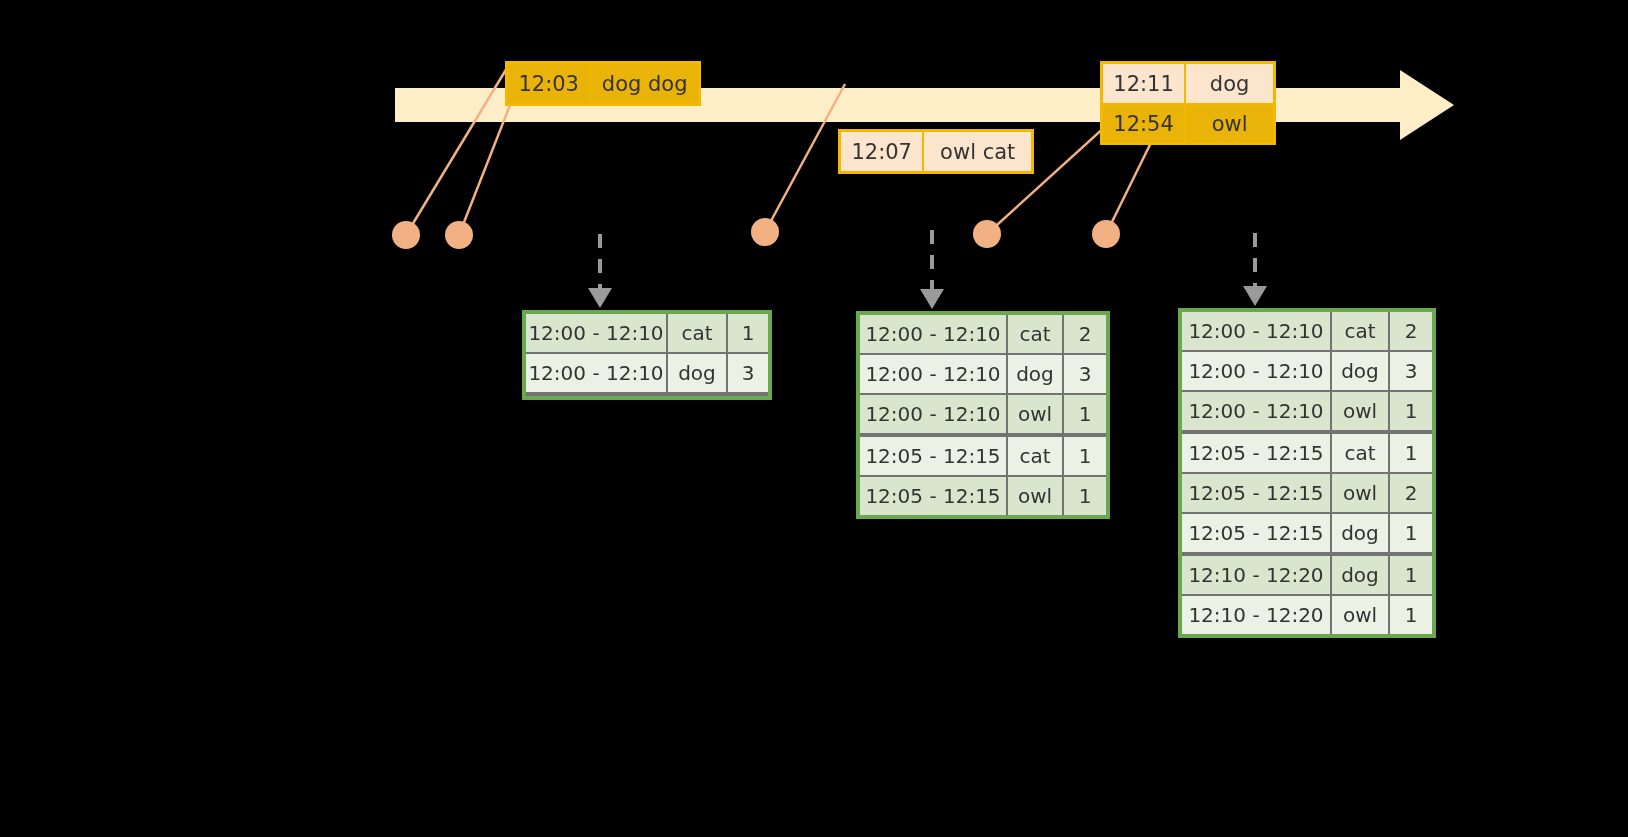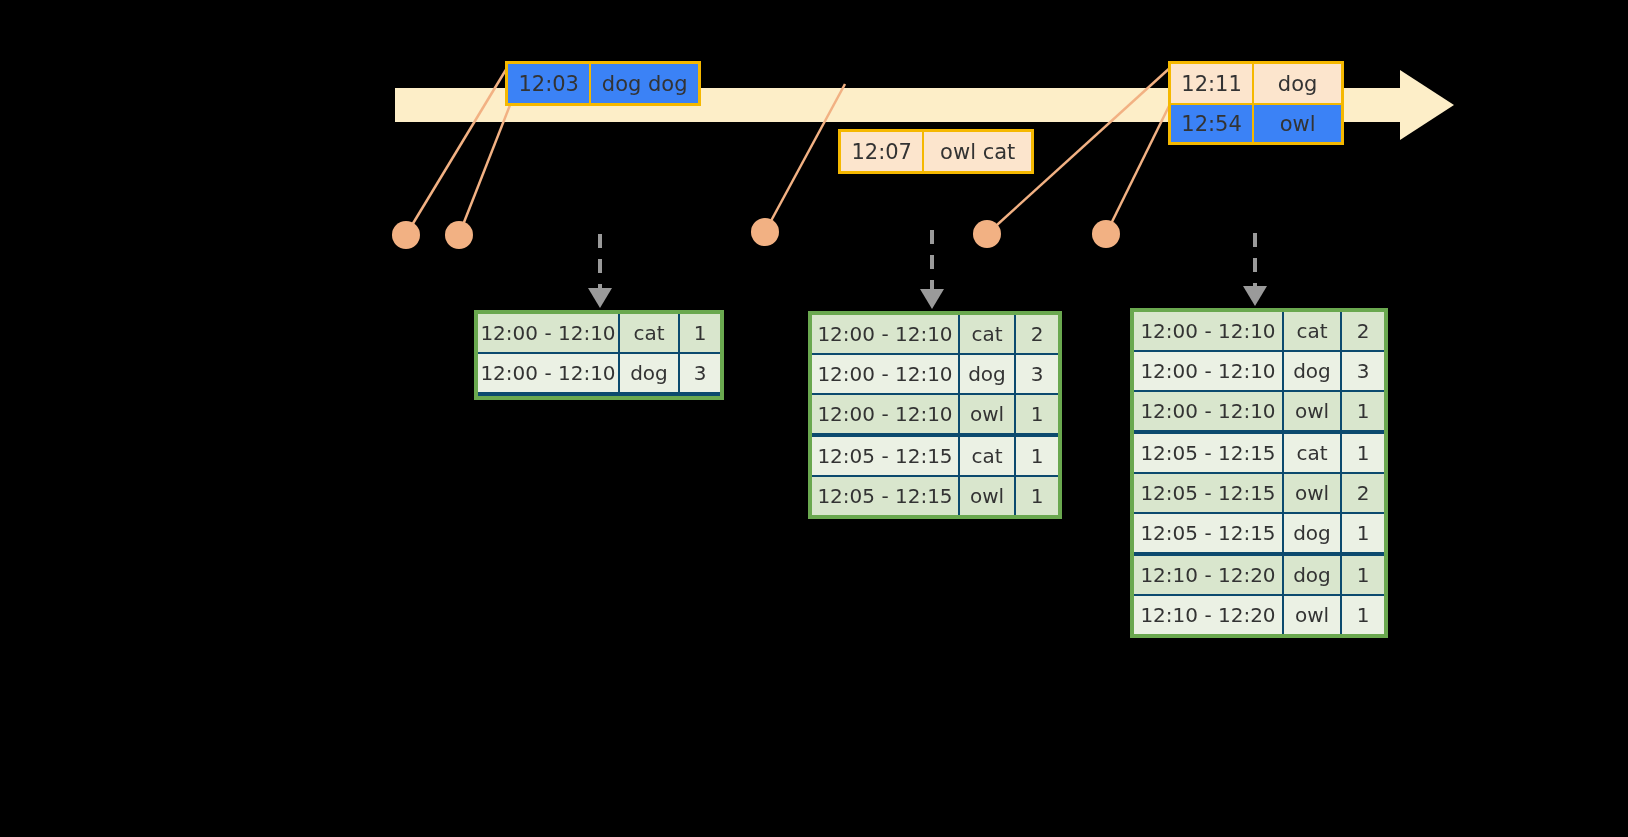--- a/index.html
+++ b/index.html
@@ -57,49 +57,50 @@
   .event-row.shade .ev-val {
     background: #fce5cd;
   }
   .ev-time, .ev-val {
     display: flex;
     align-items: center;
     justify-content: center;
     font-size: 21px;
     color: #333333;
     box-sizing: border-box;
-    background: #3b82f6;
+    background: #eab308;
   }
   .ev-time {
     width: 86px;
     border-right: 2px solid #f5b800;
   }
 
   
   #event-box-a { left: 505px; top: 61px; width: 196px; }
   #event-box-a .ev-val { width: 110px; }
   #event-box-b { left: 838px; top: 81px; width: 196px; margin-top: 48px; }
   #event-box-b .ev-val { width: 110px; text-align: center; }
-  #event-box-c { left: 1168px; top: 61px; width: 176px; }
+  #event-box-c { left: 1100px; top: 61px; width: 176px; }
   #event-box-c .ev-val { width: 90px; }
 
   
   #connectors {
     position: absolute;
     left: 0; top: 0;
     width: 1628px; height: 837px;
     pointer-events: none;
   }
 
   
   .result-table {
     position: absolute;
     border: 4px solid #6aa84f;
     box-sizing: border-box;
-    background: #0c4a6e;
+    background: #737373;
+    margin-left: 48px;
   }
   .res-row {
     display: flex;
     height: 38px;
     box-sizing: border-box;
   }
   .res-row + .res-row { margin-top: 2px; }
   .res-row.group-end { margin-bottom: 4px; }
   .res-cell {
     display: flex;

